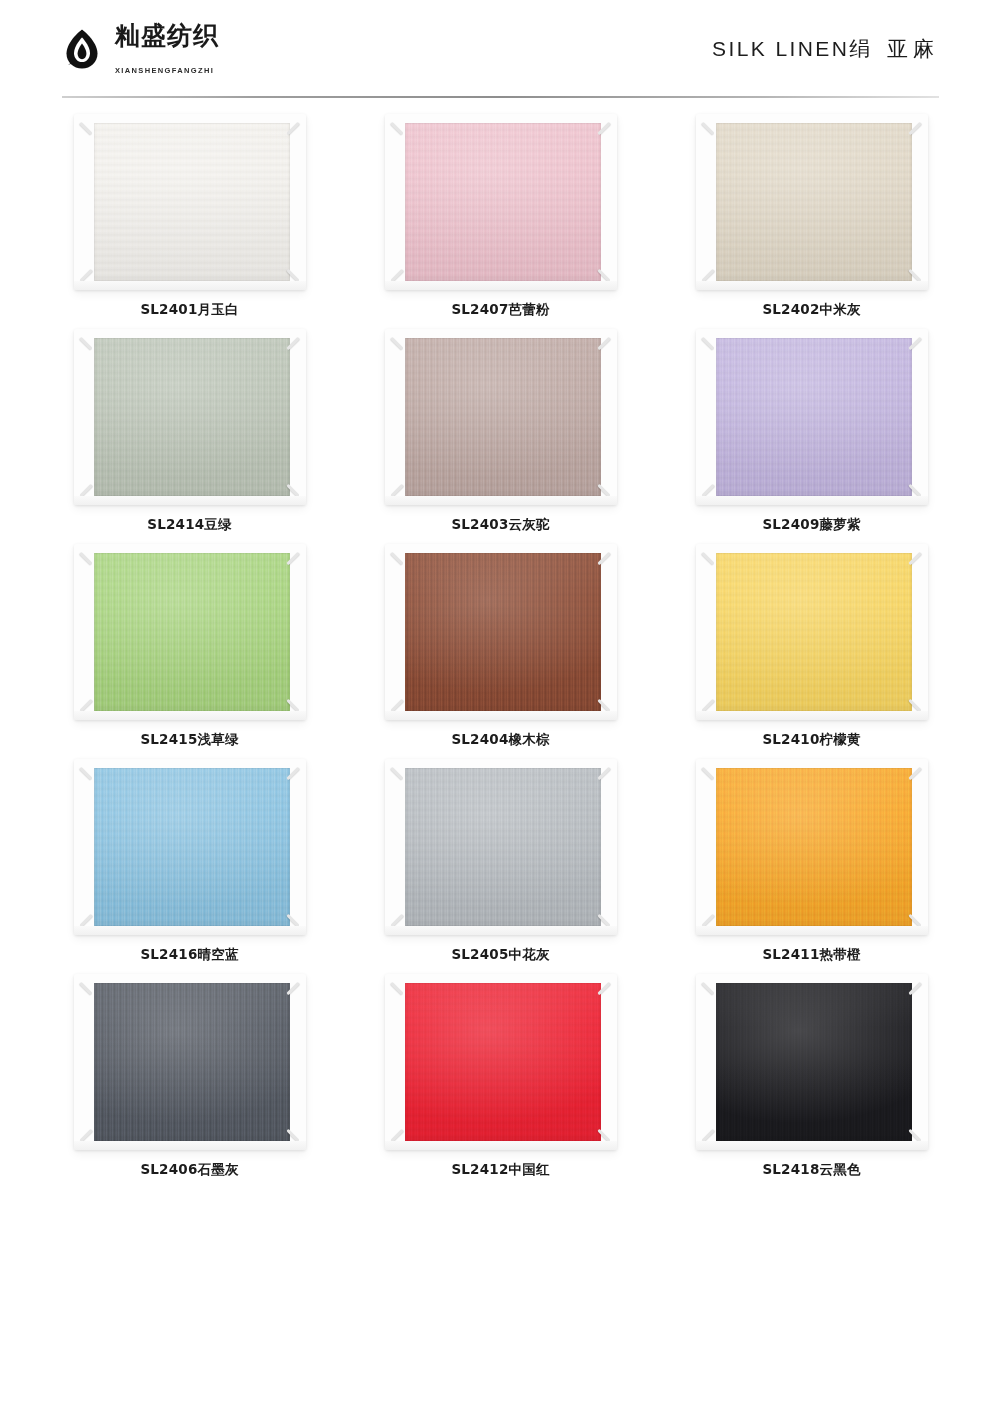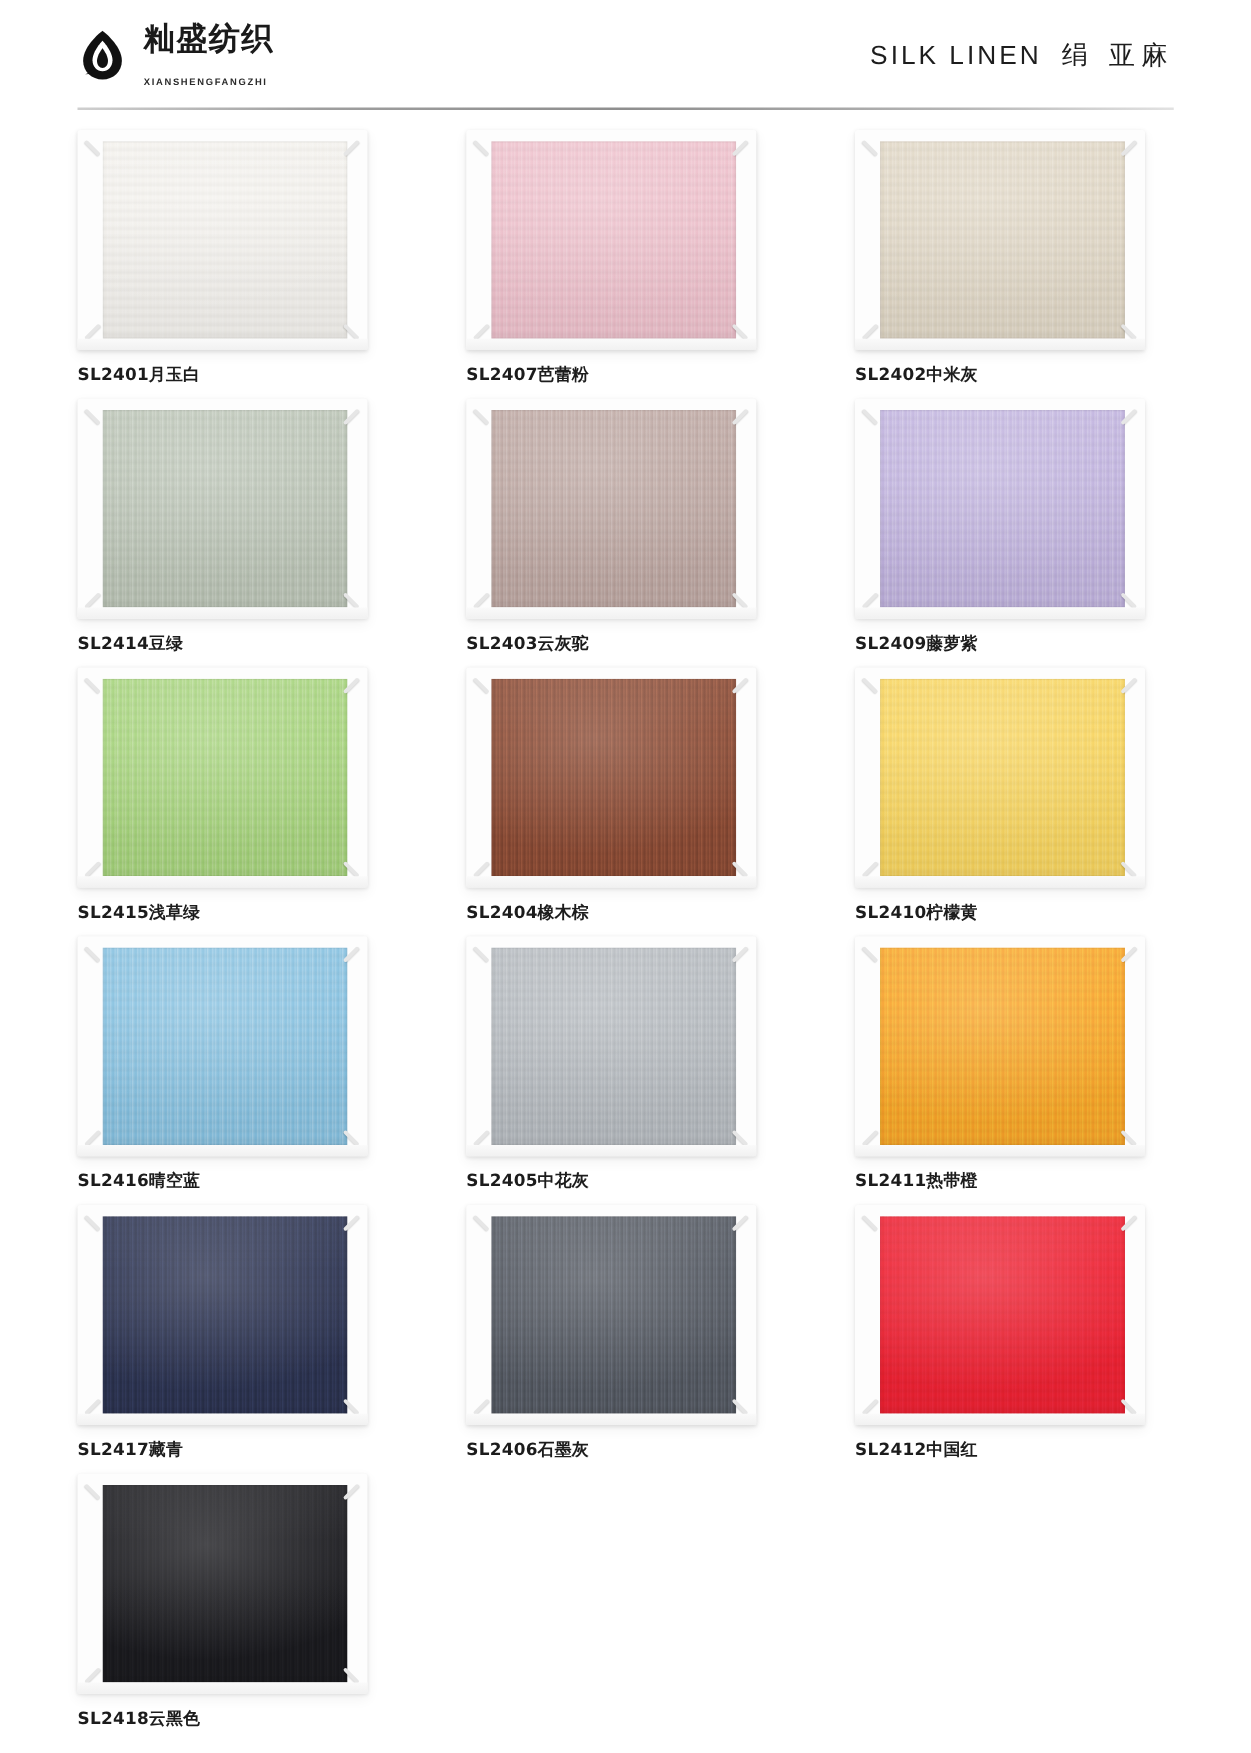--- a/index.html
+++ b/index.html
@@ -9,21 +9,21 @@
     height: 1402px;
     background: #ffffff;
     font-family: "Liberation Sans", "DejaVu Sans", sans-serif;
     position: relative;
     overflow: hidden;
   }
 
   
   .header {
     position: relative;
-    height: 88px;
+    height: 98px;
     padding: 0 62px;
     display: flex;
     align-items: center;
     justify-content: space-between;
   }
 
   .brand {
     display: flex;
     align-items: center;
     gap: 13px;
@@ -71,21 +71,20 @@
     font-size: 21px;
     letter-spacing: 2.4px;
     font-weight: 400;
   }
 
   .hr-cn {
     font-family: "DejaVu Sans", "Liberation Sans", sans-serif;
     font-size: 21px;
     letter-spacing: 5px;
     font-weight: 400;
-    margin-left: 16px;
   }
 
   .header-rule {
     position: absolute;
     left: 62px;
     right: 62px;
     bottom: 0;
     height: 2px;
     background: linear-gradient(to right, #cfcfcf 0%, #9e9e9e 22%, #8e8e8e 50%, #b5b5b5 80%, #e2e2e2 100%);
   }
@@ -97,20 +96,21 @@
     grid-template-columns: repeat(3, 1fr);
     grid-auto-rows: 215px;
     column-gap: 56px;
     row-gap: 0;
   }
 
   .swatch-cell {
     position: relative;
     display: flex;
     flex-direction: column;
+    align-items: center;
     padding-top: 8px;
   }
 
   
   .card {
     position: relative;
     width: 232px;
     height: 176px;
     background: #fdfdfd;
     border-radius: 2px;
@@ -460,37 +460,20 @@
         <div class="notch notch-tr"></div>
         <div class="notch notch-bl"></div>
         <div class="notch notch-br"></div>
         <div class="card-lip"></div>
       </div>
       <div class="swatch-label">SL2411热带橙</div>
     </div>
     <div class="swatch-cell">
       <div class="card">
         <div class="chip">
-          <div class="chip-color" style="background: rgb(44, 51, 80);"></div>
-          <div class="chip-warp"></div>
-          <div class="chip-weft"></div>
-          <div class="chip-sheen"></div>
-          <div class="chip-edge"></div>
-        </div>
-        <div class="notch notch-tl"></div>
-        <div class="notch notch-tr"></div>
-        <div class="notch notch-bl"></div>
-        <div class="notch notch-br"></div>
-        <div class="card-lip"></div>
-      </div>
-      <div class="swatch-label">SL2417藏青</div>
-    </div>
-    <div class="swatch-cell">
-      <div class="card">
-        <div class="chip">
           <div class="chip-color" style="background: rgb(85, 90, 99);"></div>
           <div class="chip-warp"></div>
           <div class="chip-weft"></div>
           <div class="chip-sheen"></div>
           <div class="chip-edge"></div>
         </div>
         <div class="notch notch-tl"></div>
         <div class="notch notch-tr"></div>
         <div class="notch notch-bl"></div>
         <div class="notch notch-br"></div>

